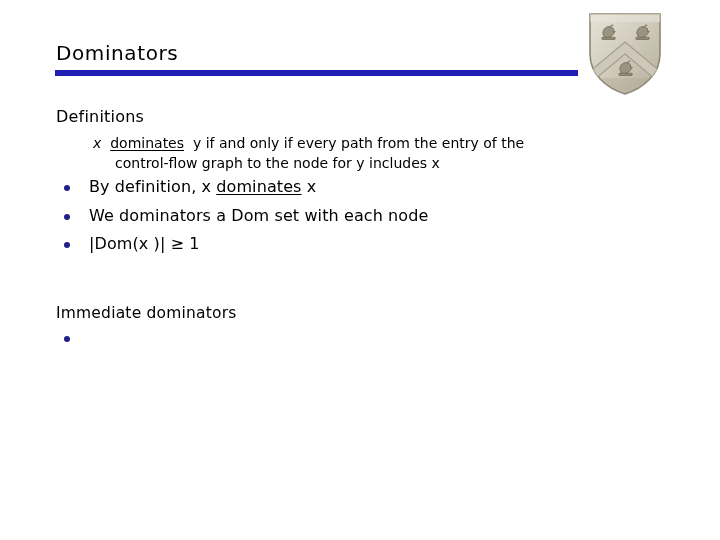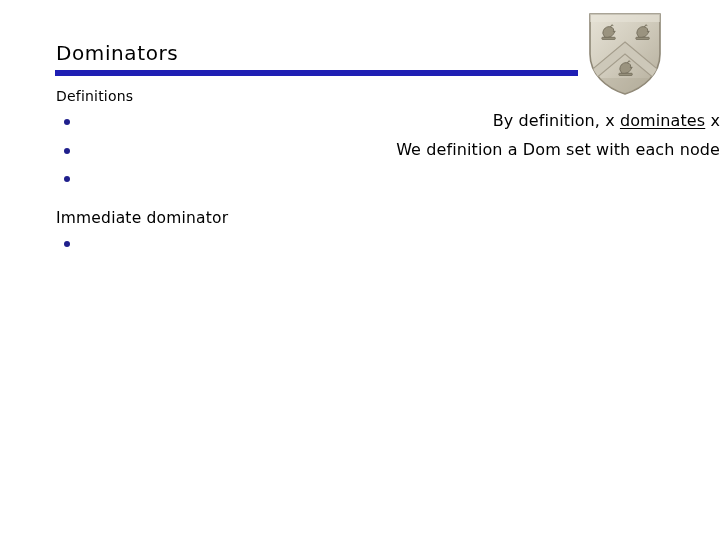--- a/index.html
+++ b/index.html
@@ -56,45 +56,45 @@
 
   
   .body-area {
     position: absolute;
     left: 0;
     top: 86px;
     width: 720px;
   }
 
   .section-head {
-    font-size: 14px;
+    font-size: 16px;
     line-height: 21px;
     color: #000000;
     margin-left: 56px;
     letter-spacing: 0.2px;
+    margin-top: 20px;
   }
 
   .definition-block {
     margin-left: 93px;
     margin-top: 6px;
     font-size: 14px;
     line-height: 20px;
     color: #000000;
     max-width: 545px;
   }
   .definition-block .l2 {
     display: block;
     margin-left: 22px;
   }
 
   ul.bullets {
     list-style: none;
     margin: 0;
     padding: 0;
-    text-align: right;
   }
   ul.bullets li {
     position: relative;
     margin-left: 56px;
     padding-left: 33px;
     font-size: 16px;
     line-height: 28.5px;
     color: #000000;
     letter-spacing: 0.1px;
     white-space: nowrap;
@@ -177,38 +177,45 @@
           <rect x="2" y="14" width="14" height="2.2" rx="0.6"></rect>
         </g>
       </g>
     </svg>
   </div>
 
   <div class="body-area">
 
     <div class="section-head">Definitions</div>
 
+    <div class="definition-block">
+      <span class="ital-var">x</span>
+      <span>&nbsp;</span><span class="u">dominates</span><span>&nbsp;</span>
+      <span>y if and only if every path from the entry of the</span>
+      <span class="l2">control-flow graph to the node for y includes x</span>
+    </div>
 
     <ul class="bullets group-top-1">
       <li>
         <span class="dot" style="background: rgb(31, 31, 140);"></span>
         <span>By definition, x </span><span class="u">dominates</span><span> x</span>
       </li>
       <li>
         <span class="dot" style="background: rgb(31, 31, 140);"></span>
-        <span>We definition a Dom set with each node</span>
-      </li>
-      <li>
-        <span class="dot" style="background: rgb(31, 31, 140);"></span>
+        <span>We dominators a Dom set with each node</span>
+      </li>
+      <li>
+        <span class="dot" style="background: rgb(31, 31, 140);"></span>
+        <span>|Dom(x )| ≥ 1</span>
       </li>
     </ul>
 
     <div class="spacer-block"></div>
 
-    <div class="sec2-head">Immediate dominator</div>
+    <div class="sec2-head">Immediate dominators</div>
 
     <ul class="bullets group-top-2">
       <li>
         <span class="dot" style="background: rgb(31, 31, 140);"></span>
       </li>
     </ul>
 
   </div>
 </div>
 

